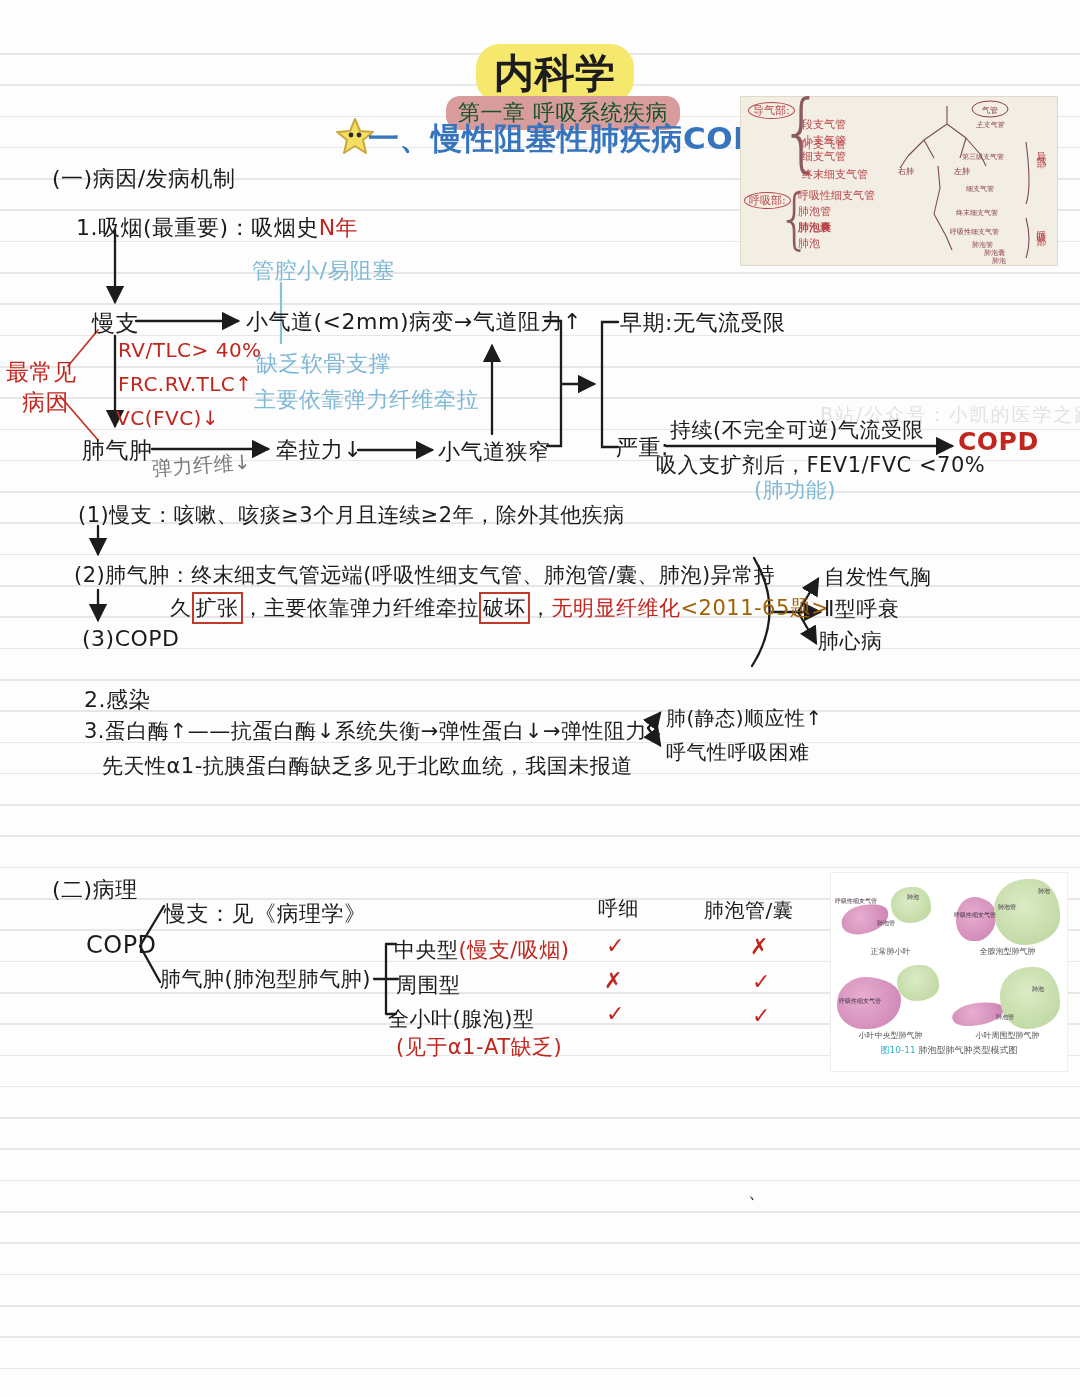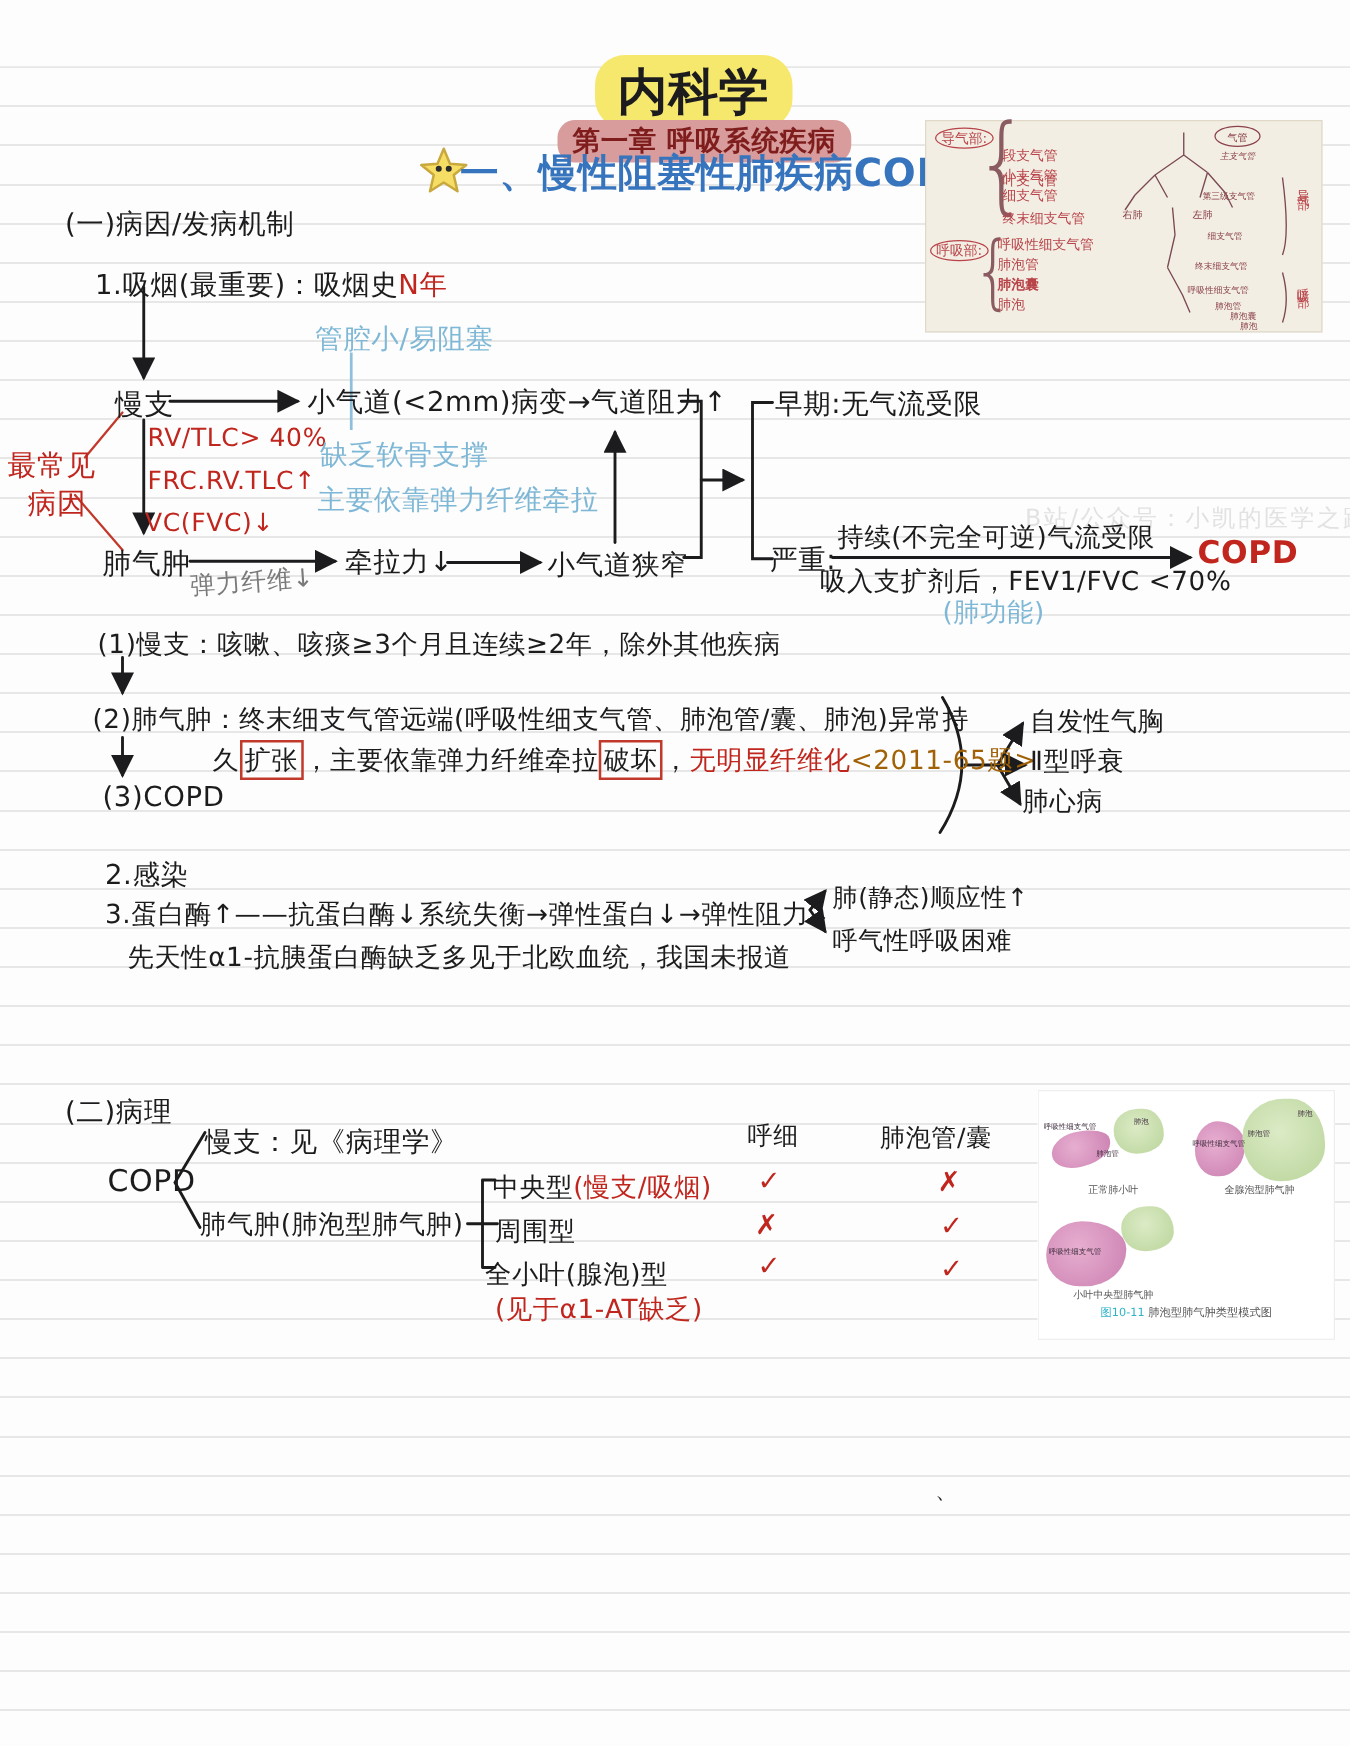--- a/index.html
+++ b/index.html
@@ -9,21 +9,21 @@
     background:repeating-linear-gradient(to bottom,#e7e7e7 0 1.6px,transparent 1.6px 31.3px);z-index:0;}
   svg.overlay{position:absolute;left:0;top:0;z-index:1;pointer-events:none;}
   .t{position:absolute;white-space:nowrap;color:#1c1c1e;z-index:2;letter-spacing:.5px;}
   .red{color:#c0261d;}
   .sky{color:#7fb8d6;}
   .orange{color:#a16207;}
   .gray{color:#7a7a7a;}
   .blueh{color:#3674bd;font-weight:bold;}
   .wm{color:#e2e2e2;z-index:1;letter-spacing:2px;}
   .pill-y{background:#f6e86d;border-radius:24px;padding:2px 18px;font-weight:bold;}
-  .pill-p{background:#d89c9c;border-radius:14px;padding:2px 12px;color:#7f1d1d;font-weight:bold;}
+  .pill-p{background:#d89c9c;border-radius:14px;padding:2px 12px;color:#14532d;}
   .boxed{border:2px solid #c0392b;padding:0 2px;}
   .frag{display:flex;align-items:baseline;}
   
   .photo1{position:absolute;left:740px;top:96px;width:318px;height:170px;background:#f3eee3;
     box-shadow:0 0 0 1px #e0d9c8 inset;z-index:2;font-size:11px;color:#b8444a;}
   .photo1 .lbl{position:absolute;white-space:nowrap;}
   .circ{border:1px solid #b8444a;border-radius:50%;padding:0 4px;}
   .braceTx{position:absolute;color:#8a5b60;font-weight:200;transform:scaleY(1.25);}
   .vlab{position:absolute;writing-mode:vertical-rl;letter-spacing:3px;font-size:10px;color:#b8444a;}
   .treelbl{position:absolute;font-size:7px;color:#8a4049;white-space:nowrap;letter-spacing:0;}
@@ -220,19 +220,26 @@
         <span class="plbl" style="left:48px;top:28px;">肺泡管</span>
         <span class="plbl" style="left:88px;top:12px;">肺泡</span>
         <div class="pcap">全腺泡型肺气肿</div>
       </div>
       <div class="panel">
         <div class="blob pinkb" style="left:4px;top:18px;width:64px;height:52px;"></div>
         <div class="blob greenb" style="left:64px;top:6px;width:42px;height:36px;"></div>
         <span class="plbl" style="left:6px;top:38px;">呼吸性细支气管</span>
         <div class="pcap">小叶中央型肺气肿</div>
       </div>
+      <div class="panel">
+        <div class="blob pinkb" style="left:2px;top:44px;width:52px;height:22px;transform:rotate(-9deg);"></div>
+        <div class="blob greenb" style="left:50px;top:8px;width:60px;height:62px;"></div>
+        <span class="plbl" style="left:82px;top:26px;">肺泡</span>
+        <span class="plbl" style="left:46px;top:54px;">肺泡管</span>
+        <div class="pcap">小叶周围型肺气肿</div>
+      </div>
     </div>
     <div class="figcap">
       <span class="teal">图10-11</span>
       <span>肺泡型肺气肿类型模式图</span>
     </div>
   </div>
 </div>
 
 </body></html>

